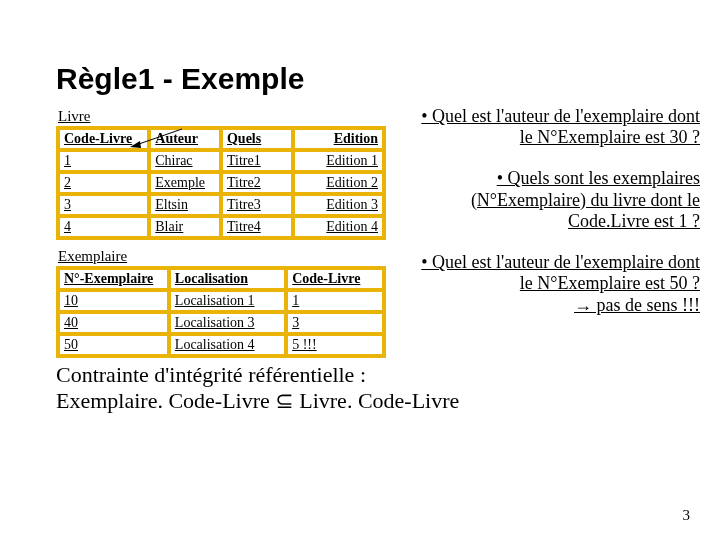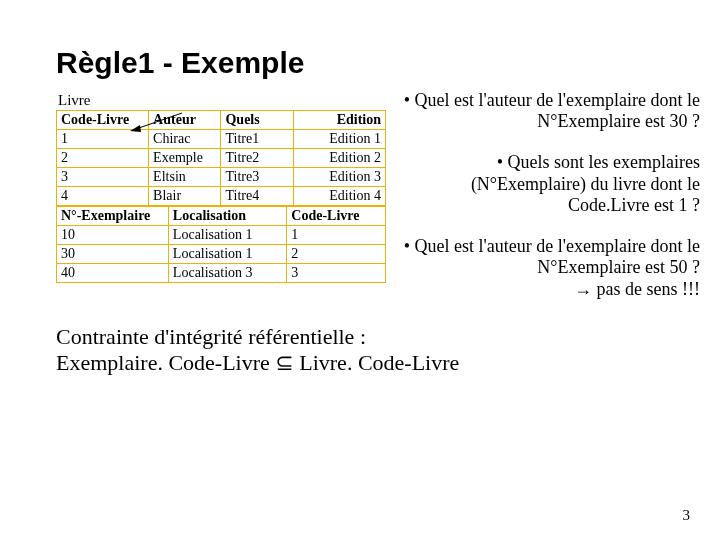--- a/index.html
+++ b/index.html
@@ -14,24 +14,26 @@
   }
   .slide {
     padding: 46px 16px 10px 56px;
     position: relative;
     height: 100%;
   }
   h1.title {
     font-family: Arial, Helvetica, sans-serif;
     font-weight: 700;
     font-size: 30px;
-    margin: 0 0 10px 0;
+    margin: 16px 0 10px 0;
   }
   .content {
     display: flex;
+    gap: 18px;
+    text-decoration: underline;
   }
   .left {
     width: 330px;
     flex: 0 0 auto;
     position: relative;
   }
   .right {
     flex: 1 1 auto;
     font-size: 18px;
     line-height: 1.18;
@@ -56,21 +58,21 @@
   table.livre td:nth-child(3) { width: 22%; }
   table.livre th:nth-child(4),
   table.livre td:nth-child(4) { width: 28%; text-align: right; }
   table.exemplaire th:nth-child(1),
   table.exemplaire td:nth-child(1) { width: 34%; }
   table.exemplaire th:nth-child(2),
   table.exemplaire td:nth-child(2) { width: 36%; }
   table.exemplaire th:nth-child(3),
   table.exemplaire td:nth-child(3) { width: 30%; }
   th, td {
-    border: 1px solid #eab308;
+    border: 4px solid #eab308;
     padding: 1px 4px;
     text-align: left;
     font-weight: normal;
     height: 18px;
   }
   th { font-weight: 700; }
   .bullet p {
     margin: 0 0 20px 0;
   }
   .indent-arrow {
@@ -140,43 +142,44 @@
             </tr>
           <tr>
               <td>4</td>
               <td>Blair</td>
               <td>Titre4</td>
               <td>Edition 4</td>
             </tr>
         </tbody>
       </table>
 
+      <div class="tbl-label" style="margin-top:8px">Exemplaire</div>
       <table class="exemplaire">
         <thead>
           <tr>
             <th>N°-Exemplaire</th>
             <th>Localisation</th>
             <th>Code-Livre</th>
           </tr>
         </thead>
         <tbody>
           <tr>
               <td>10</td>
               <td>Localisation 1</td>
               <td>1</td>
             </tr>
           <tr>
-              <td>30</td>
-              <td>Localisation 1</td>
-              <td>2</td>
-            </tr>
-          <tr>
               <td>40</td>
               <td>Localisation 3</td>
               <td>3</td>
+            </tr>
+          <tr>
+              <td>50</td>
+              <td>Localisation 4</td>
+              <td>5  !!!</td>
             </tr>
         </tbody>
       </table>
     </div>
 
     <div class="right bullet">
       <p>• Quel est l'auteur de l'exemplaire dont le N°Exemplaire est 30 ?</p>
       <p>• Quels sont les exemplaires (N°Exemplaire) du livre dont le Code.Livre est 1 ?</p>
       <p style="margin-bottom:0">• Quel est l'auteur de l'exemplaire dont le N°Exemplaire est 50 ?</p>
       <p class="indent-arrow">→ pas de sens !!!</p>

